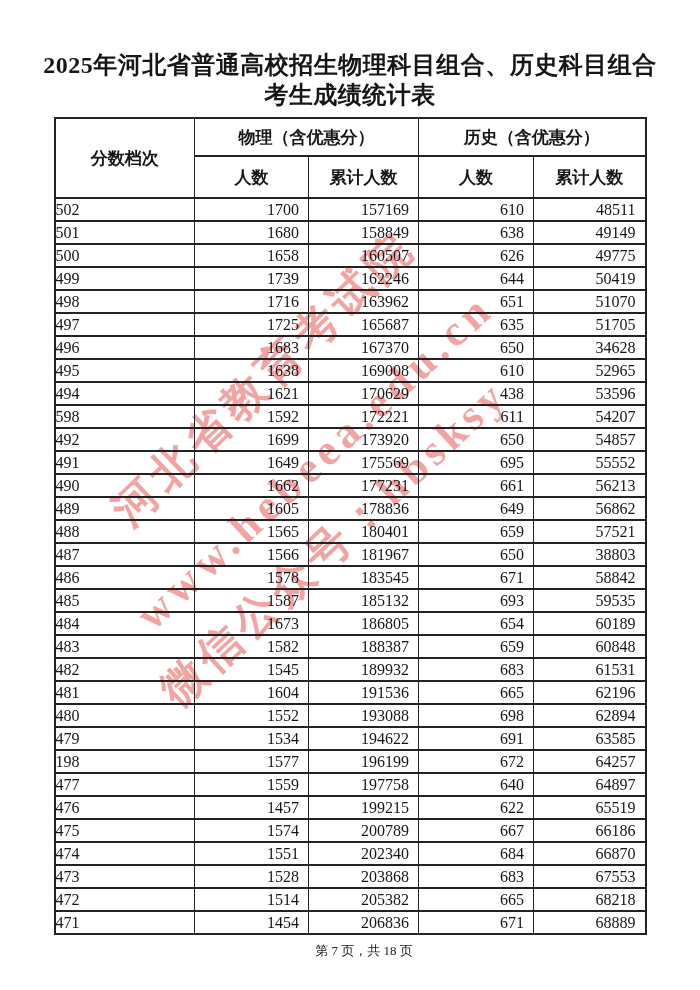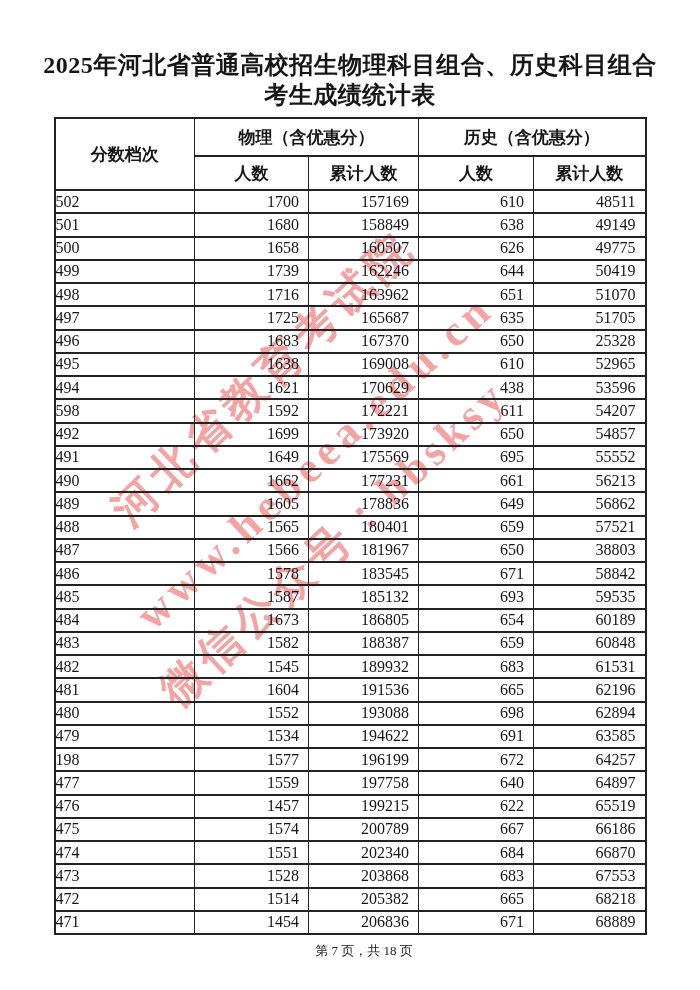--- a/index.html
+++ b/index.html
@@ -68,21 +68,21 @@
   }
   .score-table th, .score-table td {
     border-top: 2px solid #222222;
     border-bottom: 2px solid #222222;
     border-left: 1px solid #222222;
     border-right: 1px solid #222222;
     padding: 0;
     background: transparent;
   }
   .score-table thead tr.group-row { height: 38px; }
-  .score-table thead tr.sub-row   { height: 34px; }
+  .score-table thead tr.sub-row   { height: 42px; }
   .score-table th {
     font-size: 17px;
     font-weight: bold;
     text-align: center;
     vertical-align: middle;
   }
   .score-table td {
     font-size: 16px;
     vertical-align: middle;
     line-height: 1;
@@ -179,21 +179,21 @@
           <td class="c-num">1725</td>
           <td class="c-num">165687</td>
           <td class="c-num">635</td>
           <td class="c-num">51705</td>
         </tr>
         <tr>
           <td class="c-score">496</td>
           <td class="c-num">1683</td>
           <td class="c-num">167370</td>
           <td class="c-num">650</td>
-          <td class="c-num">25328</td>
+          <td class="c-num">34628</td>
         </tr>
         <tr>
           <td class="c-score">495</td>
           <td class="c-num">1638</td>
           <td class="c-num">169008</td>
           <td class="c-num">610</td>
           <td class="c-num">52965</td>
         </tr>
         <tr>
           <td class="c-score">494</td>

